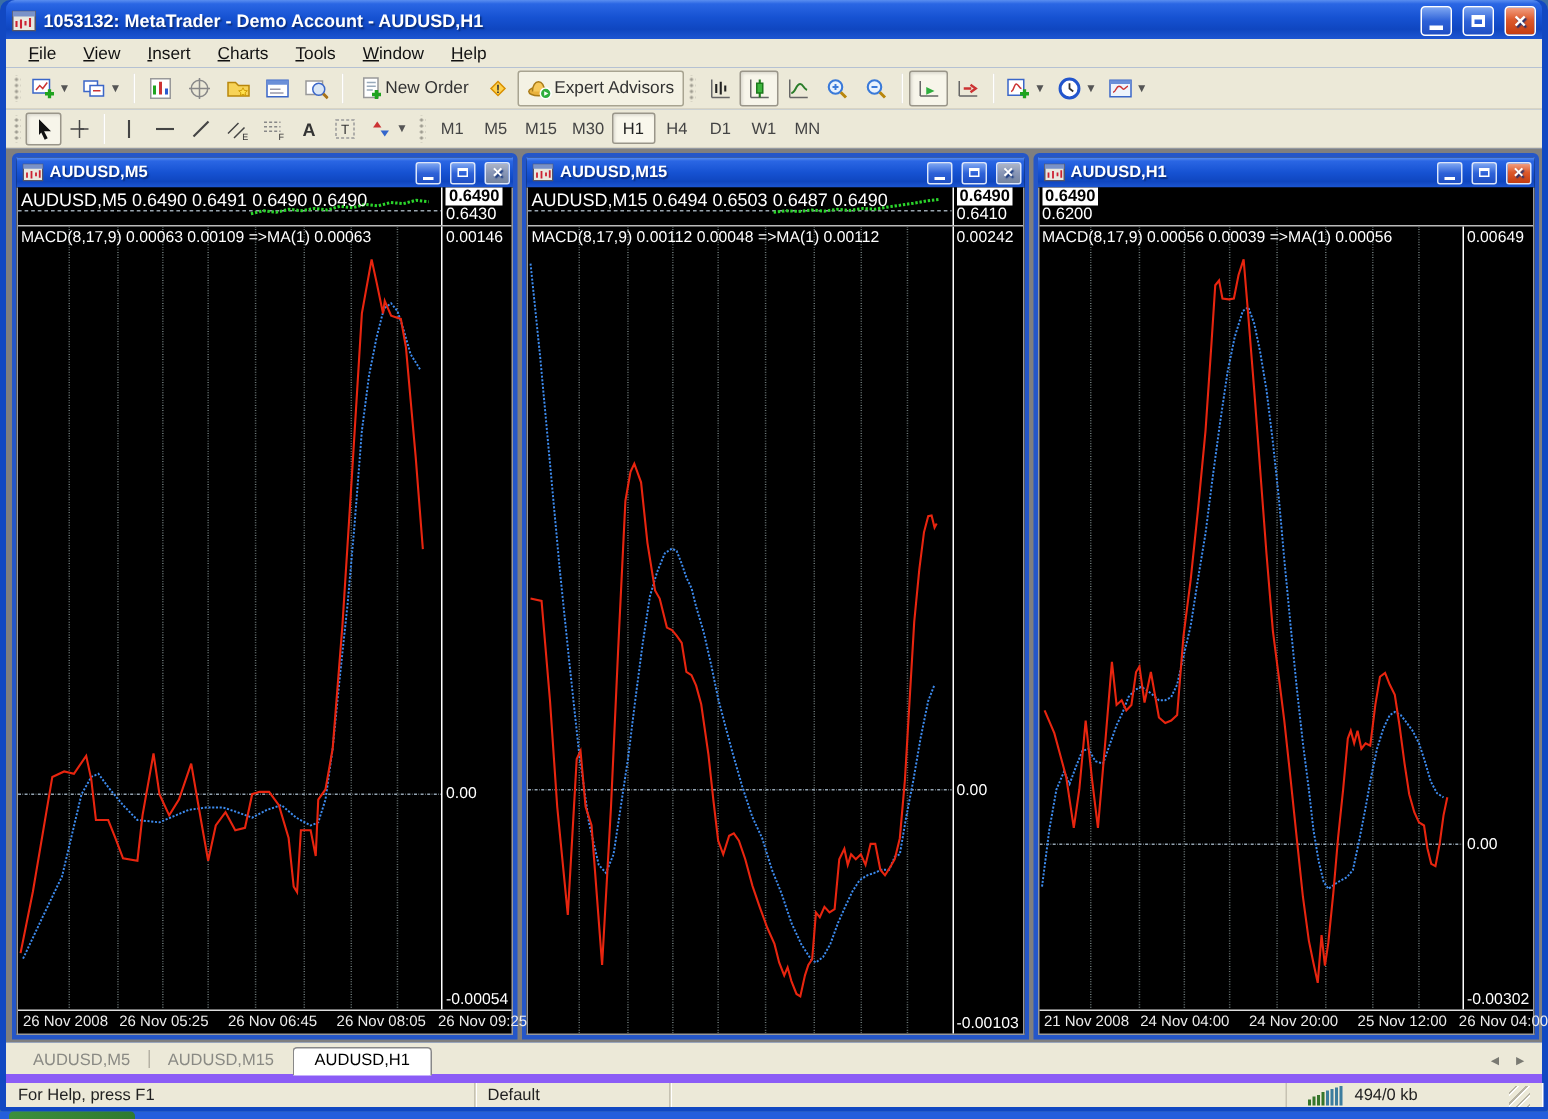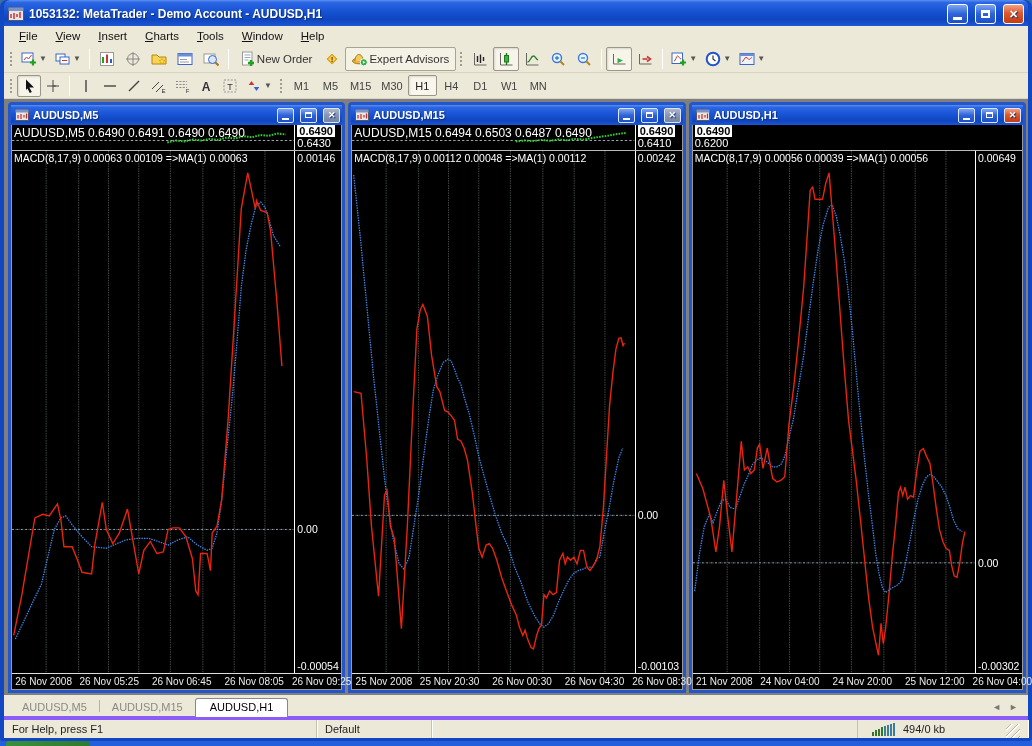--- a/index.html
+++ b/index.html
@@ -72,24 +72,24 @@
   .time-axis{height:16px;position:relative;border-top:1px solid #ddd;color:#ececec;font-size:10px;white-space:nowrap;}
   .time-axis span{position:absolute;top:2px;}
   .tl0{left:1%;} .tl1{left:20.5%;} .tl2{left:42.5%;} .tl3{left:64.5%;} .tl4{left:85%;}
   
   .tabbar{height:21px;background:#ECE9D8;display:flex;align-items:flex-end;padding:2px 4px 0 6px;font-size:11px;position:relative;}
   .tab{padding:2px 12px 3px 12px;color:#8a8a84;display:flex;align-items:center;}
   .tab-sep{width:1px;height:12px;background:#b5b2a4;margin-bottom:4px;}
   .tab.active{background:#fff;color:#000;border:1px solid #888;border-bottom:none;border-radius:3px 3px 0 0;padding:2px 14px 4px 14px;position:relative;top:1px;}
   .tab-scroll{margin-left:auto;display:flex;gap:8px;color:#7a7a72;font-size:9px;align-self:center;margin-right:6px;}
   
-  .statusbar{height:22px;background:#ECE9D8;border-top:4px solid #8b5cf6;display:flex;align-items:center;font-size:11px;color:#222;}
+  .statusbar{height:22px;background:#ECE9D8;border-top:6px solid #8b5cf6;display:flex;align-items:center;font-size:11px;color:#222;}
   .sb-sec{height:100%;display:flex;align-items:center;padding:0 8px;border-right:1px solid #c6c2b2;box-shadow:1px 0 0 #fff;}
   .sb-help{width:313px;}
-  .sb-profile{width:115px;}
+  .sb-profile{width:130px;}
   .sb-fill{flex:1;border-right:1px solid #c6c2b2;height:100%;}
   .sb-net{width:170px;border-right:none;gap:8px;justify-content:space-between;padding-left:14px;}
   .bars{display:flex;align-items:flex-end;gap:1px;height:13px;}
   .bars i{width:2px;background:#36752b;display:block;}
   .bars i:nth-child(n+5){background:#3c7d9e;}
   .grip-corner{width:14px;height:14px;margin-left:auto;align-self:flex-end;
     background:repeating-linear-gradient(135deg,transparent 0 3px,#b8b4a4 3px 4px,#fff 4px 5px);}
   
   .taskbar{height:5px;background:#245edc;position:relative;}
   .start-frag{position:absolute;left:6px;top:0;width:84px;height:5px;background:linear-gradient(90deg,#3c8f3c,#2f7a2f);border-radius:3px 3px 0 0;}
@@ -464,27 +464,20 @@
                 <polyline class="sig-line" points="0.6,4.6 2.9,16.3 5.2,29.4 7.5,42.5 9.8,54.2 12.1,65.4 14.4,73.9 16.7,79.1 18.4,80.1 20.2,77.8 21.9,71.9 23.6,66 25.3,58.8 27.1,51.6 28.8,45.8 30.5,42.8 32.3,40.5 34,39.9 35.1,40.2 36.3,41.8 37.4,43.5 38.6,44.8 39.7,47.1 41.5,50.3 43.2,54.2 44.9,58.5 46.7,62.1 48.4,65.4 50.7,69.6 53,73.2 55.3,75.8 57.6,79.7 59.9,82.7 62.2,86.3 64.5,88.9 66.8,90.8 68,91.2 69.7,90.5 71.4,88.9 73.2,86.3 74.9,84.3 76.6,82.4 78.3,81 80.1,80.4 81.8,80.1 83.5,79.7 85.3,79.7 86.6,78.1 87.8,77.8 89.3,73.2 91,68.6 92.7,63.4 94.5,58.8 95.9,56.9"></polyline>
                 <polyline class="macd-line" points="0.6,46.1 3.2,46.4 5.2,58.8 6.9,71.9 9.4,85.3 11.5,66 12.4,65 13.6,71.9 15,74.2 17.5,91.5 19.6,71.9 21.3,52.3 23,34 24.2,30.4 25.1,29.4 26.7,31.7 28.2,39.2 30,45.1 31.1,46.1 32.8,49.7 34,50 35.1,50.7 36.3,51.6 37.4,55.2 38.6,55.6 39.7,56.9 40.9,59.2 42.6,65.4 43.8,71.2 44.9,76.1 46.1,77.8 47.5,75.5 48.6,75.2 49.8,76.1 51.3,78.4 53,81.7 54.7,84.3 56.5,86.9 58.2,88.9 59.3,91.2 60.5,92.8 61.3,91.8 62.2,93.5 63.4,95.1 64.3,95.4 65.4,92.8 66.2,91.5 67.1,90.8 68,85 68.9,85.6 70,84.3 71.2,85 72.4,84.6 73.5,78.4 74.7,77.1 75.5,79.1 76.3,77.8 77.4,78.4 78.6,77.8 79.7,79.1 80.9,76.5 82,76.5 83.2,79.7 84.3,80.4 85.5,79.4 86.6,78.4 87.8,75.8 89,68.6 90.1,58.8 91.2,49 92.4,42.5 93.5,37.9 94.5,35.9 95.3,35.8 96,37.3 96.5,36.8"></polyline>
               </svg>
               <span class="pane-header">MACD(8,17,9) 0.00112 0.00048  =&gt;MA(1) 0.00112</span>
             </div>
             <div class="macd-axis">
               <span class="amax">0.00242</span>
               <span class="azero">0.00</span>
               <span class="amin">-0.00103</span>
             </div>
-          </div>
-          <div class="time-axis">
-            <span class="tl0">25 Nov 2008</span>
-            <span class="tl1">25 Nov 20:30</span>
-            <span class="tl2">26 Nov 00:30</span>
-            <span class="tl3">26 Nov 04:30</span>
-            <span class="tl4">26 Nov 08:30</span>
           </div>
         </div>
       </div>
 
       <div class="cw c2">
         <div class="cw-title">
           <svg width="14" height="12" viewBox="0 0 14 12">
               <rect x="0.5" y="0.5" width="13" height="11" fill="#e8e8e0" stroke="#556"></rect>
               <rect x="0.5" y="0.5" width="13" height="3" fill="#7a92c8"></rect>
               <path d="M3 9.5V6M6 10V5M9 8.5V6M11.5 9.5V4.5" stroke="#c23" stroke-width="1.2"></path>

